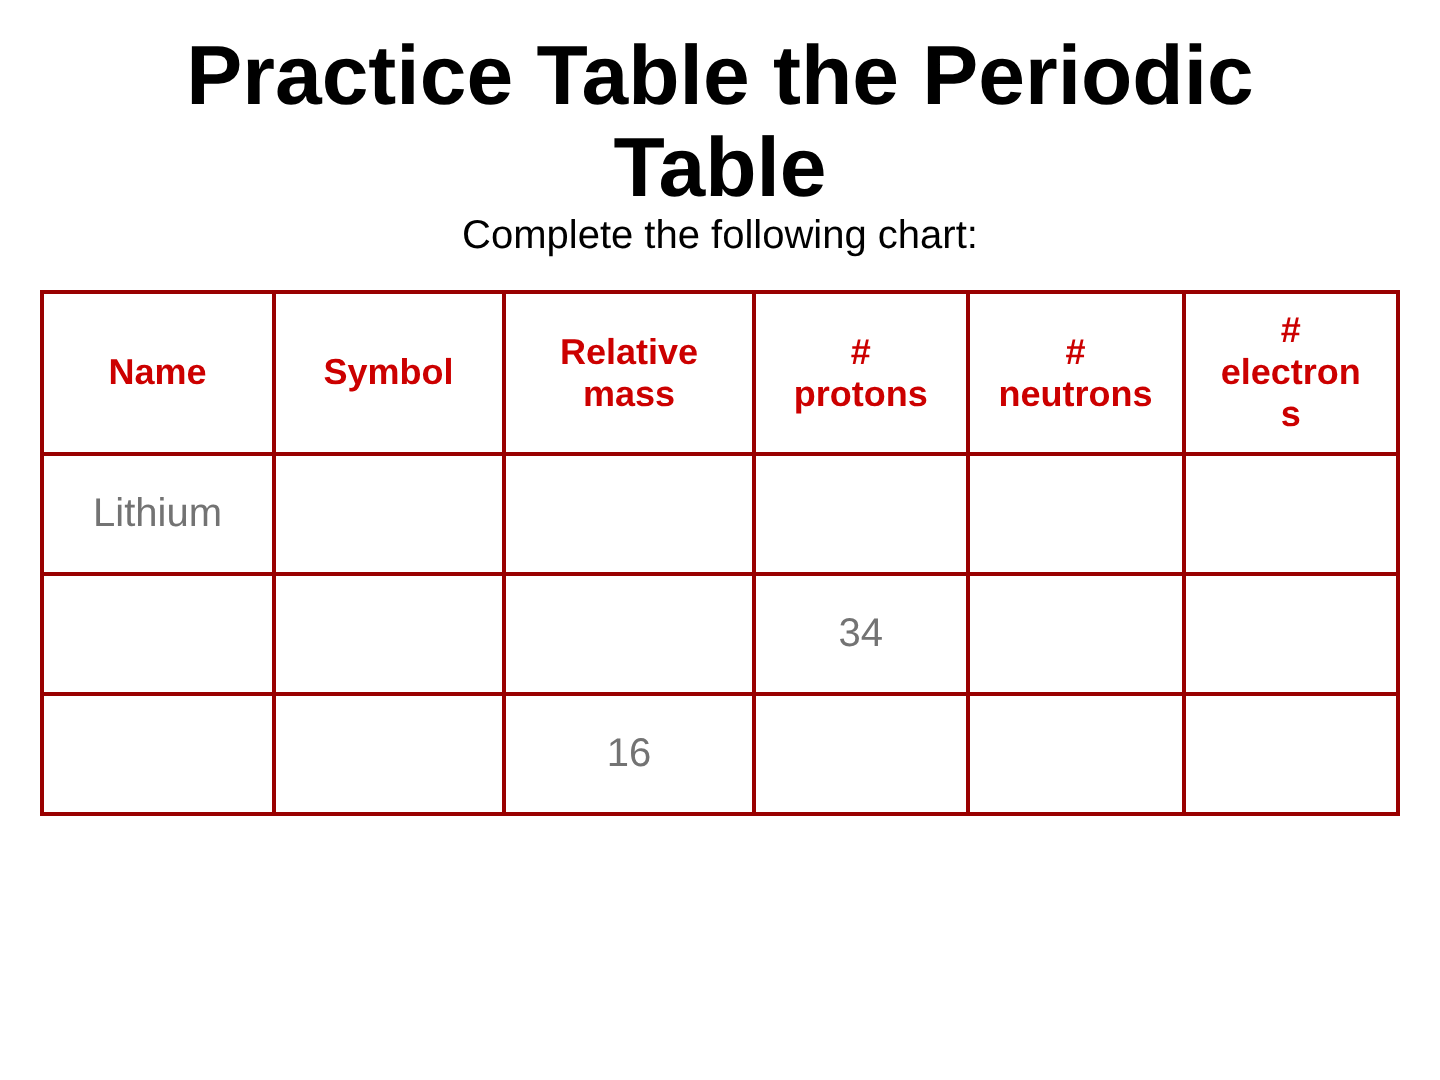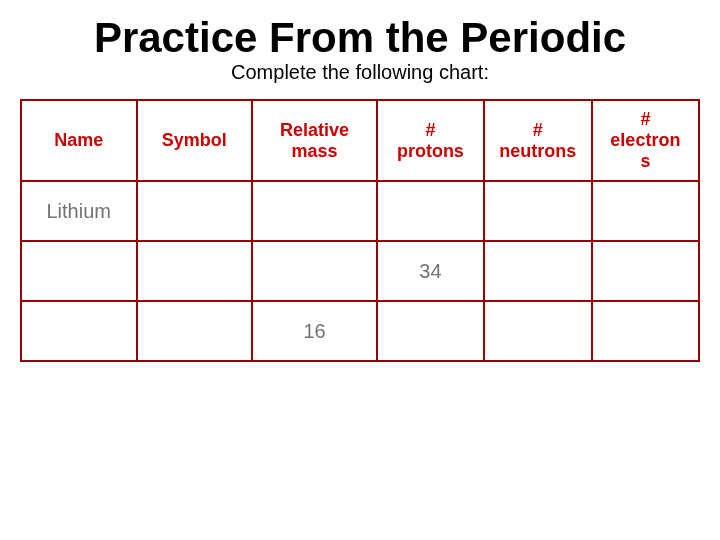--- a/index.html
+++ b/index.html
@@ -71,21 +71,22 @@
     .col-mass { width: 130px; border-radius: 23px; }
     .col-protons { width: 110px; }
     .col-neutrons { width: 110px; }
     .col-electrons { width: 110px; }
   </style>
 </head>
 <body>
 
 <div class="page-container">
   <div class="main-title">
-    <span>Practice From the Periodic</span><br>
+    <span>Practice Table the Periodic</span><br>
+    <span>Table</span>
   </div>
   <div class="subtitle">Complete the following chart:</div>
 
   <table>
     <thead>
       <tr>
         <th class="col-name">Name</th>
         <th class="col-symbol">Symbol</th>
         <th class="col-mass">Relative<br>mass</th>
         <th class="col-protons">#<br>protons</th>

